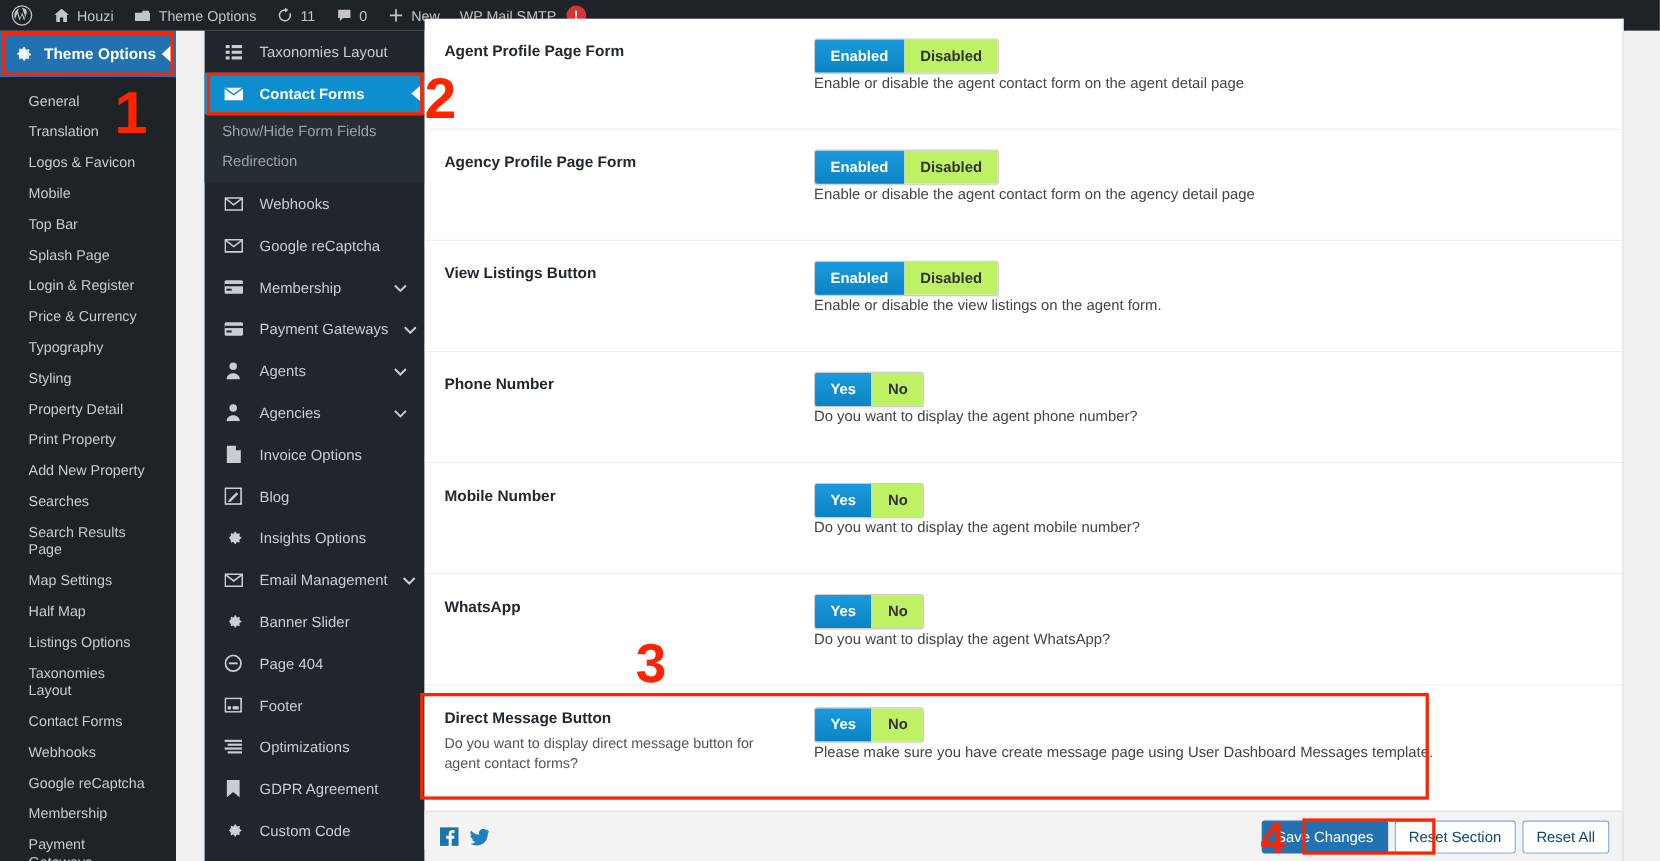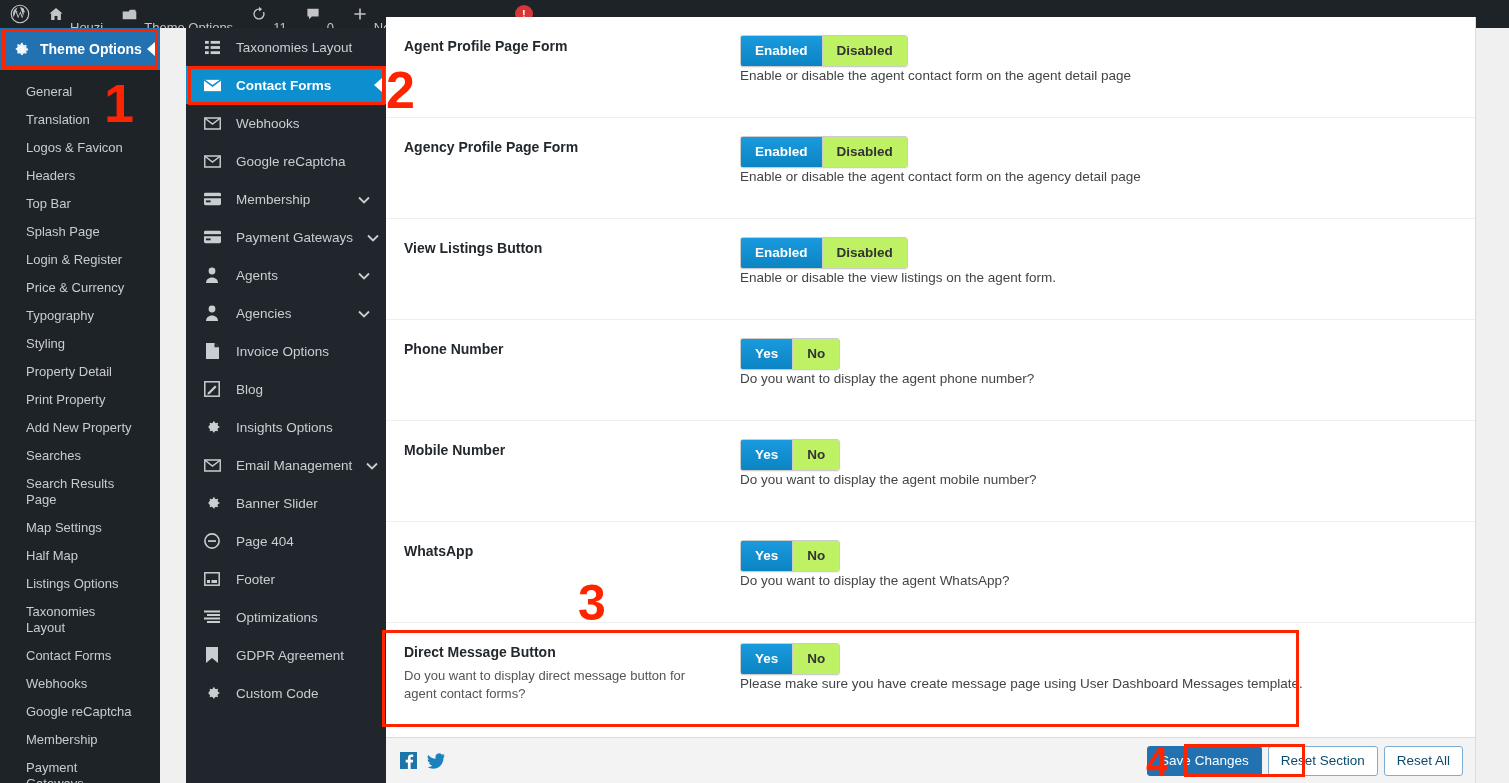--- a/index.html
+++ b/index.html
@@ -16,21 +16,21 @@
   .adminbar {
     position: absolute; top: 0; left: 0; width: 1509px; height: 28px;
     background: #1d2327; color: #c3c4c7;
     display: flex; align-items: center; font-size: 13px;
   }
   .ab-item {
     display: flex; align-items: center; gap: 6px;
     height: 28px; padding: 0 9px; color: #c3c4c7; white-space: nowrap;
   }
   .ab-item:first-child { padding-left: 10px; }
-  .ab-label { line-height: 1; position: relative; top: 13px; }
+  .ab-label { line-height: 1; position: relative; top: 0px; }
   .ab-ico { display: inline-flex; align-items: center; justify-content: center; }
   .ab-ico svg { display: block; }
   .ab-badge {
     display: inline-flex; align-items: center; justify-content: center;
     width: 18px; height: 18px; border-radius: 50%;
     background: #d63638; color: #fff; font-size: 11px; font-weight: bold;
     margin-left: 3px;
   }
 
   
@@ -254,21 +254,21 @@
             <path d="M17.3 11.5 19 10.8a9.4 9.4 0 0 0 0-1.6l-1.7-.7a7.5 7.5 0 0 0-.6-1.4l.7-1.7a9 9 0 0 0-1.1-1.1l-1.7.7a7.5 7.5 0 0 0-1.4-.6L12.5 2a9.4 9.4 0 0 0-1.6 0l-.7 1.7c-.5.1-1 .3-1.4.6L7.1 3.6a9 9 0 0 0-1.1 1.1l.7 1.7c-.3.4-.5.9-.6 1.4L4.4 8.5a9.4 9.4 0 0 0 0 1.6l1.7.7c.1.5.3 1 .6 1.4l-.7 1.7c.3.4.7.8 1.1 1.1l1.7-.7c.4.3.9.5 1.4.6l.7 1.7c.5.1 1.1.1 1.6 0l.7-1.7c.5-.1 1-.3 1.4-.6l1.7.7c.4-.3.8-.7 1.1-1.1l-.7-1.7c.3-.4.5-.9.6-1.4z" fill="#fff" opacity=".9"></path>
           </svg>
       </span>
       <span>Theme Options</span>
       <span class="arrow"></span>
     </div>
     <div class="wp-sub">
       <span class="wp-sub-item">General</span>
       <span class="wp-sub-item">Translation</span>
       <span class="wp-sub-item">Logos &amp; Favicon</span>
-      <span class="wp-sub-item">Headers</span>
+      <span class="wp-sub-item">Mobile</span>
       <span class="wp-sub-item">Top Bar</span>
       <span class="wp-sub-item">Splash Page</span>
       <span class="wp-sub-item">Login &amp; Register</span>
       <span class="wp-sub-item">Price &amp; Currency</span>
       <span class="wp-sub-item">Typography</span>
       <span class="wp-sub-item">Styling</span>
       <span class="wp-sub-item">Property Detail</span>
       <span class="wp-sub-item">Print Property</span>
       <span class="wp-sub-item">Add New Property</span>
       <span class="wp-sub-item">Searches</span>
@@ -308,20 +308,24 @@
       <span class="oi-ico">
         <svg width="17" height="17" viewBox="0 0 18 14">
             <path d="M0 1h18v12H0z" fill="#fff"></path>
             <path d="M0 1l9 6.5L18 1" fill="none" stroke="#0d8ecf" stroke-width="1.6"></path>
           </svg>
       </span>
       <span class="oi-label">Contact Forms</span>
       <span class="oi-arrow"></span>
     </div>
 
+    <div class="opt-subgroup">
+      <span class="opt-sub">Show/Hide Form Fields</span>
+      <span class="opt-sub">Redirection</span>
+    </div>
 
     <div class="opt-item">
       <span class="oi-ico">
         <svg width="17" height="17" viewBox="0 0 18 14">
             <path d="M.8 1.2h16.4v11.6H.8z" fill="none" stroke="#c9ced3" stroke-width="1.5"></path>
             <path d="M1 1.5l8 6.2 8-6.2" fill="none" stroke="#c9ced3" stroke-width="1.5"></path>
           </svg>
       </span>
       <span class="oi-label">Webhooks</span>
     </div>

